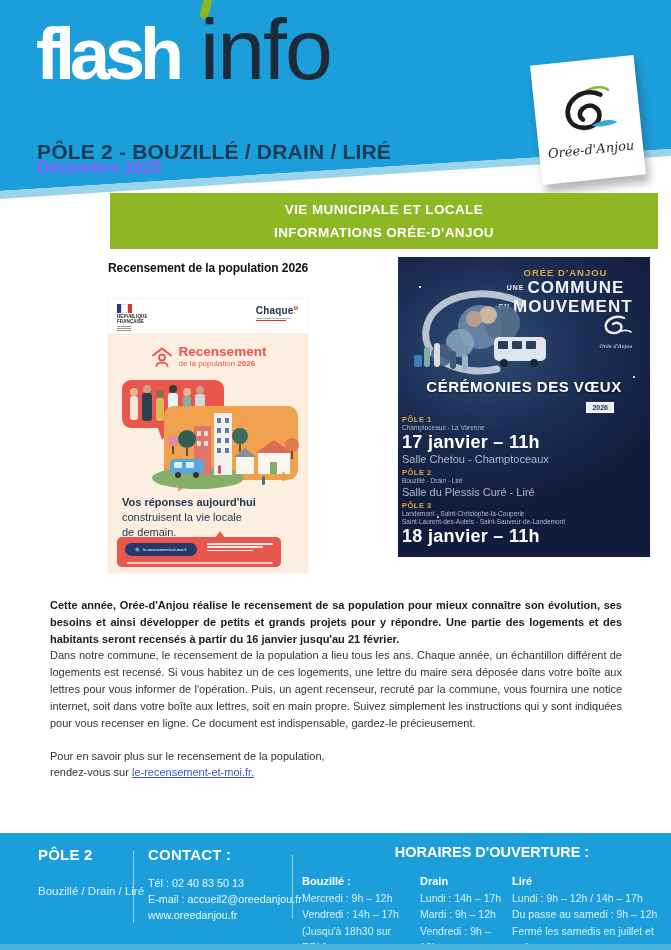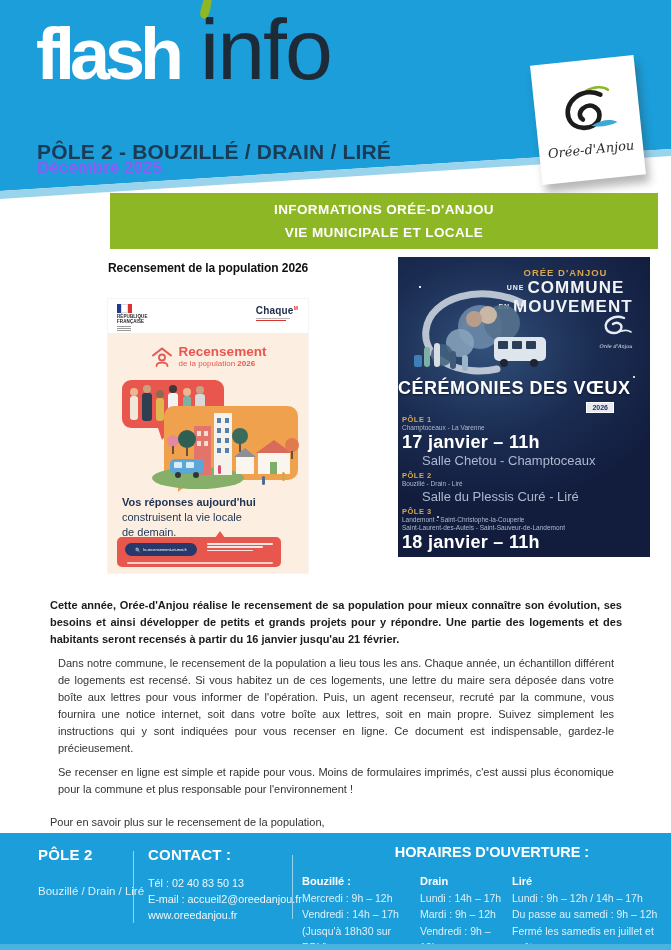--- a/index.html
+++ b/index.html
@@ -81,35 +81,35 @@
       radial-gradient(ellipse 200px 160px at 35% 30%, #31507a 0%, #1b2c52 55%, #121d3e 100%);
   }
   .pr-topbrand { position:absolute; top:10px; left:90px; width:155px; text-align:center; }
   .pr-topbrand .gold { color:#d9a649; font-weight:bold; font-size:9.5px; letter-spacing:1px; }
   .pr-line { color:#f2f3f5; font-weight:bold; letter-spacing:1px; line-height:1.12; }
   .pr-line .sm { font-size:7px; font-weight:bold; vertical-align:3px; margin-right:3px; }
   .pr-line .lg { font-size:17px; }
   .pr-collage { position:absolute; top:28px; left:4px; }
   .pr-logo { position:absolute; top:56px; right:16px; text-align:center; }
   .pr-logo .script { font-family:"DejaVu Serif", serif; font-style:italic; font-size:5px; color:#dfe6ef; }
-  .pr-title { position:absolute; top:121px; left:0; width:100%; font-size:18px; font-weight:bold;
+  .pr-title { position:absolute; top:121px; left:0; width:100%; text-align:center; font-size:15px; font-weight:bold;
               letter-spacing:.5px; color:#ffffff; text-shadow:0 1px 2px rgba(0,0,0,.5); }
   .pr-badge { position:absolute; top:145px; right:36px; font-size:7px; font-weight:bold; color:#1c2b52;
               background:#e7eaf0; border:1px solid #fff; padding:0 5px; line-height:9px; }
   .pr-events { position:absolute; top:158px; left:4px; width:100%; }
   .pr-pole { color:#d9a649; font-weight:bold; font-size:7.5px; letter-spacing:.5px; }
   .pr-communes { color:#aeb9cf; font-size:6.5px; line-height:1.3; }
   .pr-date { color:#ffffff; font-weight:bold; font-size:18px; letter-spacing:.3px; line-height:1.15; }
-  .pr-place { color:#aeb9cf; font-size:13px; margin-bottom:3px;margin-left:20px; }
+  .pr-place { color:#aeb9cf; font-size:11px; margin-bottom:3px; }
 
   
   .body-copy { position:absolute; top:597px; left:50px; width:572px; color:#333; font-size:11px; line-height:1.53; text-align:justify; }
   .body-copy .intro { font-weight:bold; color:#1b1b1b; }
   .body-copy .subhead { font-weight:bold; color:#1b1b1b; margin:9px 0 8px; text-align:left; }
-  .body-copy p.flow { margin:8px; }
+  .body-copy p.flow { margin:0; }
   .more { margin-top:16px; text-align:left; }
   .more a { color:#3b57c4; text-decoration:underline; cursor:pointer; }
 
   
   .footer { position:absolute; top:833px; left:0; width:671px; height:117px; background:#1b9ed9; color:#fff; }
   .footer .strip { position:absolute; bottom:0; left:0; width:100%; height:6px; background:#49b3e0; }
   .f-title { font-size:15px; font-weight:bold; letter-spacing:.2px; }
   .f-pole { position:absolute; top:13px; left:38px; }
   .f-pole-sub { position:absolute; top:52px; left:38px; font-size:11.5px; color:rgba(255,255,255,.85); }
   .f-div { position:absolute; width:1px; background:rgba(255,255,255,.55); }
@@ -141,22 +141,22 @@
   <div class="logo-card">
     <svg width="62" height="56" viewBox="0 0 62 56">
       <path d="M32 7 C40 3 50 4 54 8" stroke="#8db724" stroke-width="2.6" fill="none" stroke-linecap="round"></path>
       <path d="M46 12 C28 2 8 16 12 32 C15 45 36 48 42 36 C46 26 36 18 27 24 C23 27 22 32 26 35" stroke="#1c1c1c" stroke-width="4.6" fill="none" stroke-linecap="round"></path>
       <path d="M34 42 C44 37 54 37 60 41 C52 44 42 45 34 42 Z" fill="#3ba8d8"></path>
     </svg>
     <div class="script">Orée-d'Anjou</div>
   </div>
 
   <div class="banner">
+    <div>VIE MUNICIPALE ET LOCALE</div>
     <div>INFORMATIONS ORÉE-D'ANJOU</div>
-    <div>VIE MUNICIPALE ET LOCALE</div>
   </div>
 
   <div class="article-heading">Recensement de la population 2026</div>
 
   <div class="poster-left">
     <div class="pl-topband">
       <div class="rf-block">
         <div class="rf-flag">
             <i></i>
             <i></i>
@@ -328,21 +328,20 @@
         <div class="pr-communes">Saint-Laurent-des-Autels - Saint-Sauveur-de-Landemont</div>
         <div class="pr-date">18 janvier – 11h</div>
 
       </div>
     </div>
   </div>
 
   <div class="body-copy">
     <p class="intro">Cette année, Orée-d'Anjou réalise le recensement de sa population pour mieux connaître son évolution, ses besoins et ainsi développer de petits et grands projets pour y répondre. Une partie des logements et des habitants seront recensés à partir du 16 janvier jusqu'au 21 février.</p>
     <p class="flow">Dans notre commune, le recensement de la population a lieu tous les ans. Chaque année, un échantillon différent de logements est recensé. Si vous habitez un de ces logements, une lettre du maire sera déposée dans votre boîte aux lettres pour vous informer de l'opération. Puis, un agent recenseur, recruté par la commune, vous fournira une notice internet, soit dans votre boîte aux lettres, soit en main propre. Suivez simplement les instructions qui y sont indiquées pour vous recenser en ligne. Ce document est indispensable, gardez-le précieusement.</p>
-    <p class="flow">Se recenser en ligne est simple et rapide pour vous. Moins de formulaires imprimés, c'est aussi plus économique pour la commune et plus responsable pour l'environnement !</p>
     <p class="more">
       <span>Pour en savoir plus sur le recensement de la population,</span><br>
       <span>rendez-vous sur </span><a>le-recensement-et-moi.fr.</a>
     </p>
   </div>
 
   <div class="footer">
     <div class="f-pole f-title">PÔLE 2</div>
     <div class="f-pole-sub">Bouzillé / Drain / Liré</div>
     <div class="f-div f-div1"></div>

